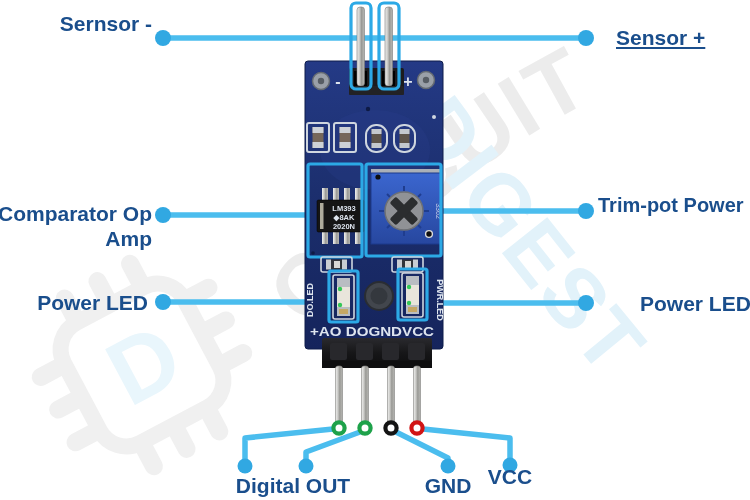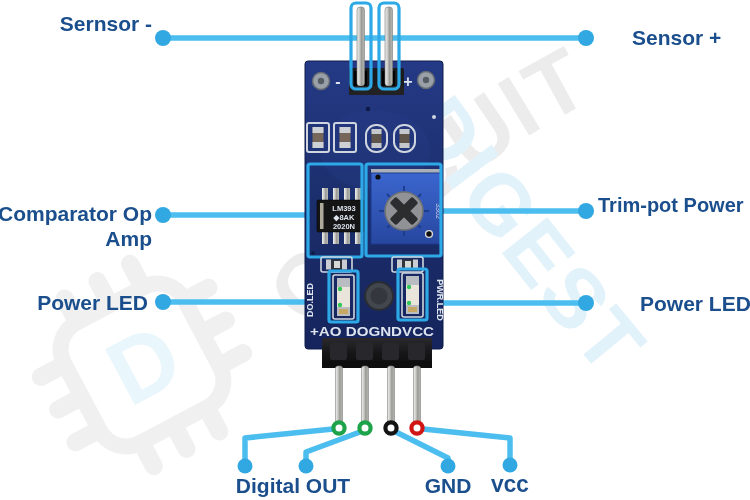--- a/index.html
+++ b/index.html
@@ -256,30 +256,30 @@
 
   <g fill="#ffffff" stroke-width="4.2">
     <circle cx="339" cy="428" r="5.6" stroke="var(--ring_green,#1ea24a)"></circle>
     <circle cx="365" cy="428" r="5.6" stroke="var(--ring_green,#1ea24a)"></circle>
     <circle cx="391" cy="428" r="5.6" stroke="var(--ring_black,#141414)"></circle>
     <circle cx="417" cy="428" r="5.6" stroke="var(--ring_red,#d11414)"></circle>
   </g>
 </svg>
 
 <div class="label r" style="right:598px;top:11px;">Sernsor -</div>
-<div class="label" style="left:632px;top:25px;">Sensor +</div>
+<div class="label" style="left:616px;top:25px;text-decoration:underline;">Sensor +</div>
 
 <div class="label r" style="right:598px;top:201px;">
   <div>Comparator Op</div>
   <div>Amp</div>
 </div>
 <div class="label small" style="left:598px;top:193px;">
   <div>Trim-pot Power</div>
 </div>
 
 <div class="label r" style="right:602px;top:290px;">Power LED</div>
 <div class="label" style="left:598px;top:291px;margin-left:42px;">Power LED</div>
 
 <div class="label c" style="left:213px;top:473px;width:160px;">Digital OUT</div>
 <div class="label c" style="left:388px;top:473px;width:120px;">GND</div>
-<div class="label c" style="left:450px;top:474px;width:120px;font-family:Liberation Mono, monospace;">VCC</div>
+<div class="label c" style="left:450px;top:464px;width:120px;">VCC</div>
 
 </div>
 
 </body></html>

